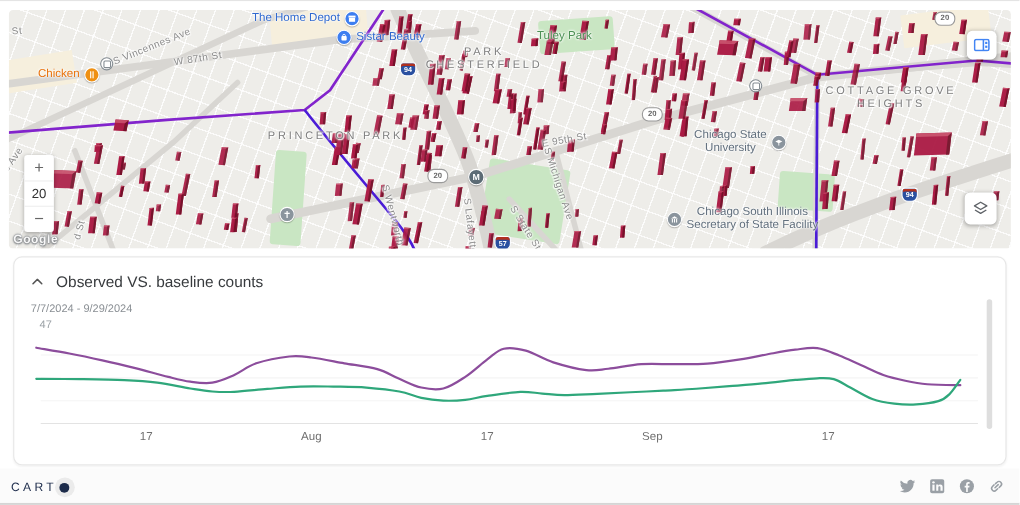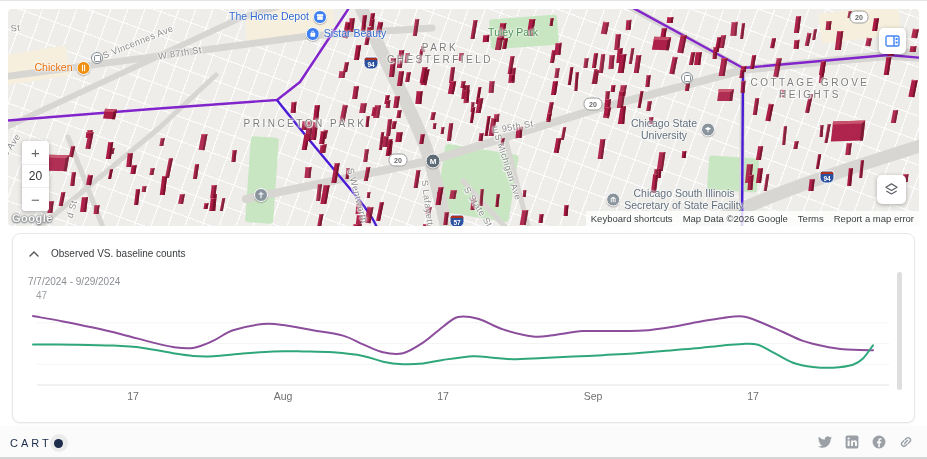--- a/index.html
+++ b/index.html
@@ -38,21 +38,21 @@
   .mapbtn{position:absolute;background:#fff;border-radius:5px;box-shadow:0 1px 4px rgba(0,0,0,.3);
           display:flex;align-items:center;justify-content:center;cursor:pointer;z-index:30;}
   .googlelogo{position:absolute;left:4px;bottom:2px;font-size:11px;font-weight:bold;letter-spacing:.5px;
               color:rgba(255,255,255,.95);text-shadow:0 0 1px #6f7378,0 0 2px #6f7378,0 1px 2px #6f7378;z-index:25;}
   .attrib{position:absolute;right:0;bottom:0;display:flex;z-index:25;}
   .attrib span{background:rgba(255,255,255,.82);color:#3c4043;font-size:9.5px;padding:2px 5px;white-space:nowrap;}
   
   .panel{position:absolute;left:12px;top:232px;width:903px;height:190px;background:#fff;border:1px solid #e7e7e7;
          border-radius:8px;box-shadow:0 1px 2px rgba(0,0,0,.05);box-sizing:border-box;}
   .panel .hdr{position:absolute;left:16px;top:14px;display:flex;align-items:center;gap:12px;cursor:pointer;}
-  .panel .title{font-size:10px;color:#383b3e;}
+  .panel .title{font-size:14px;color:#383b3e;}
   .panel .sub{position:absolute;left:15px;top:42px;font-size:10px;color:#8a8f94;}
   .panel .ymax{position:absolute;left:23px;top:56px;font-size:10px;color:#9aa0a5;}
   .panel .scrollbar{position:absolute;left:884px;top:38px;width:5px;height:118px;background:#dedede;border-radius:3px;}
   
   .footer{position:absolute;left:0;top:425px;width:927px;height:32px;background:#fbfbfb;}
   .cartologo{position:absolute;left:10px;top:8px;display:flex;align-items:center;}
   .cartologo .letters{font-size:11px;font-weight:normal;letter-spacing:3px;color:#1c2b4a;}
   .cartologo .dotwrap{width:18px;height:18px;margin-left:-2px;border-radius:50%;background:#ebebeb;
                       display:flex;align-items:center;justify-content:center;}
   .cartologo .dot{width:9px;height:9px;border-radius:50%;background:#1c2b4a;}
@@ -435,26 +435,20 @@
     </div>
 
     <div class="mapbtn" style="right:13px;top:166px;width:29px;height:29px;">
       <svg width="15" height="15" viewBox="0 0 16 16">
         <path d="M8 2 L14 5.5 L8 9 L2 5.5 Z" fill="none" stroke="#5f6368" stroke-width="1.3" stroke-linejoin="round"></path>
         <path d="M2.5 9.5 L8 12.8 L13.5 9.5" fill="none" stroke="#5f6368" stroke-width="1.3" stroke-linejoin="round"></path>
       </svg>
     </div>
 
     <div class="googlelogo">Google</div>
-    <div class="attrib" id="map-attrib">
-        <span>Keyboard shortcuts</span>
-        <span>Map Data ©2026 Google</span>
-        <span>Terms</span>
-        <span>Report a map error</span>
-      </div>
   </div>
 
   <section class="panel">
     <div class="hdr">
       <svg width="10" height="6" viewBox="0 0 10 6">
         <polyline points="1,5 5,1 9,5" fill="none" stroke="#555" stroke-width="1.4" stroke-linecap="round" stroke-linejoin="round"></polyline>
       </svg>
       <span class="title">Observed VS. baseline counts</span>
     </div>
     <div class="sub">7/7/2024 - 9/29/2024</div>

